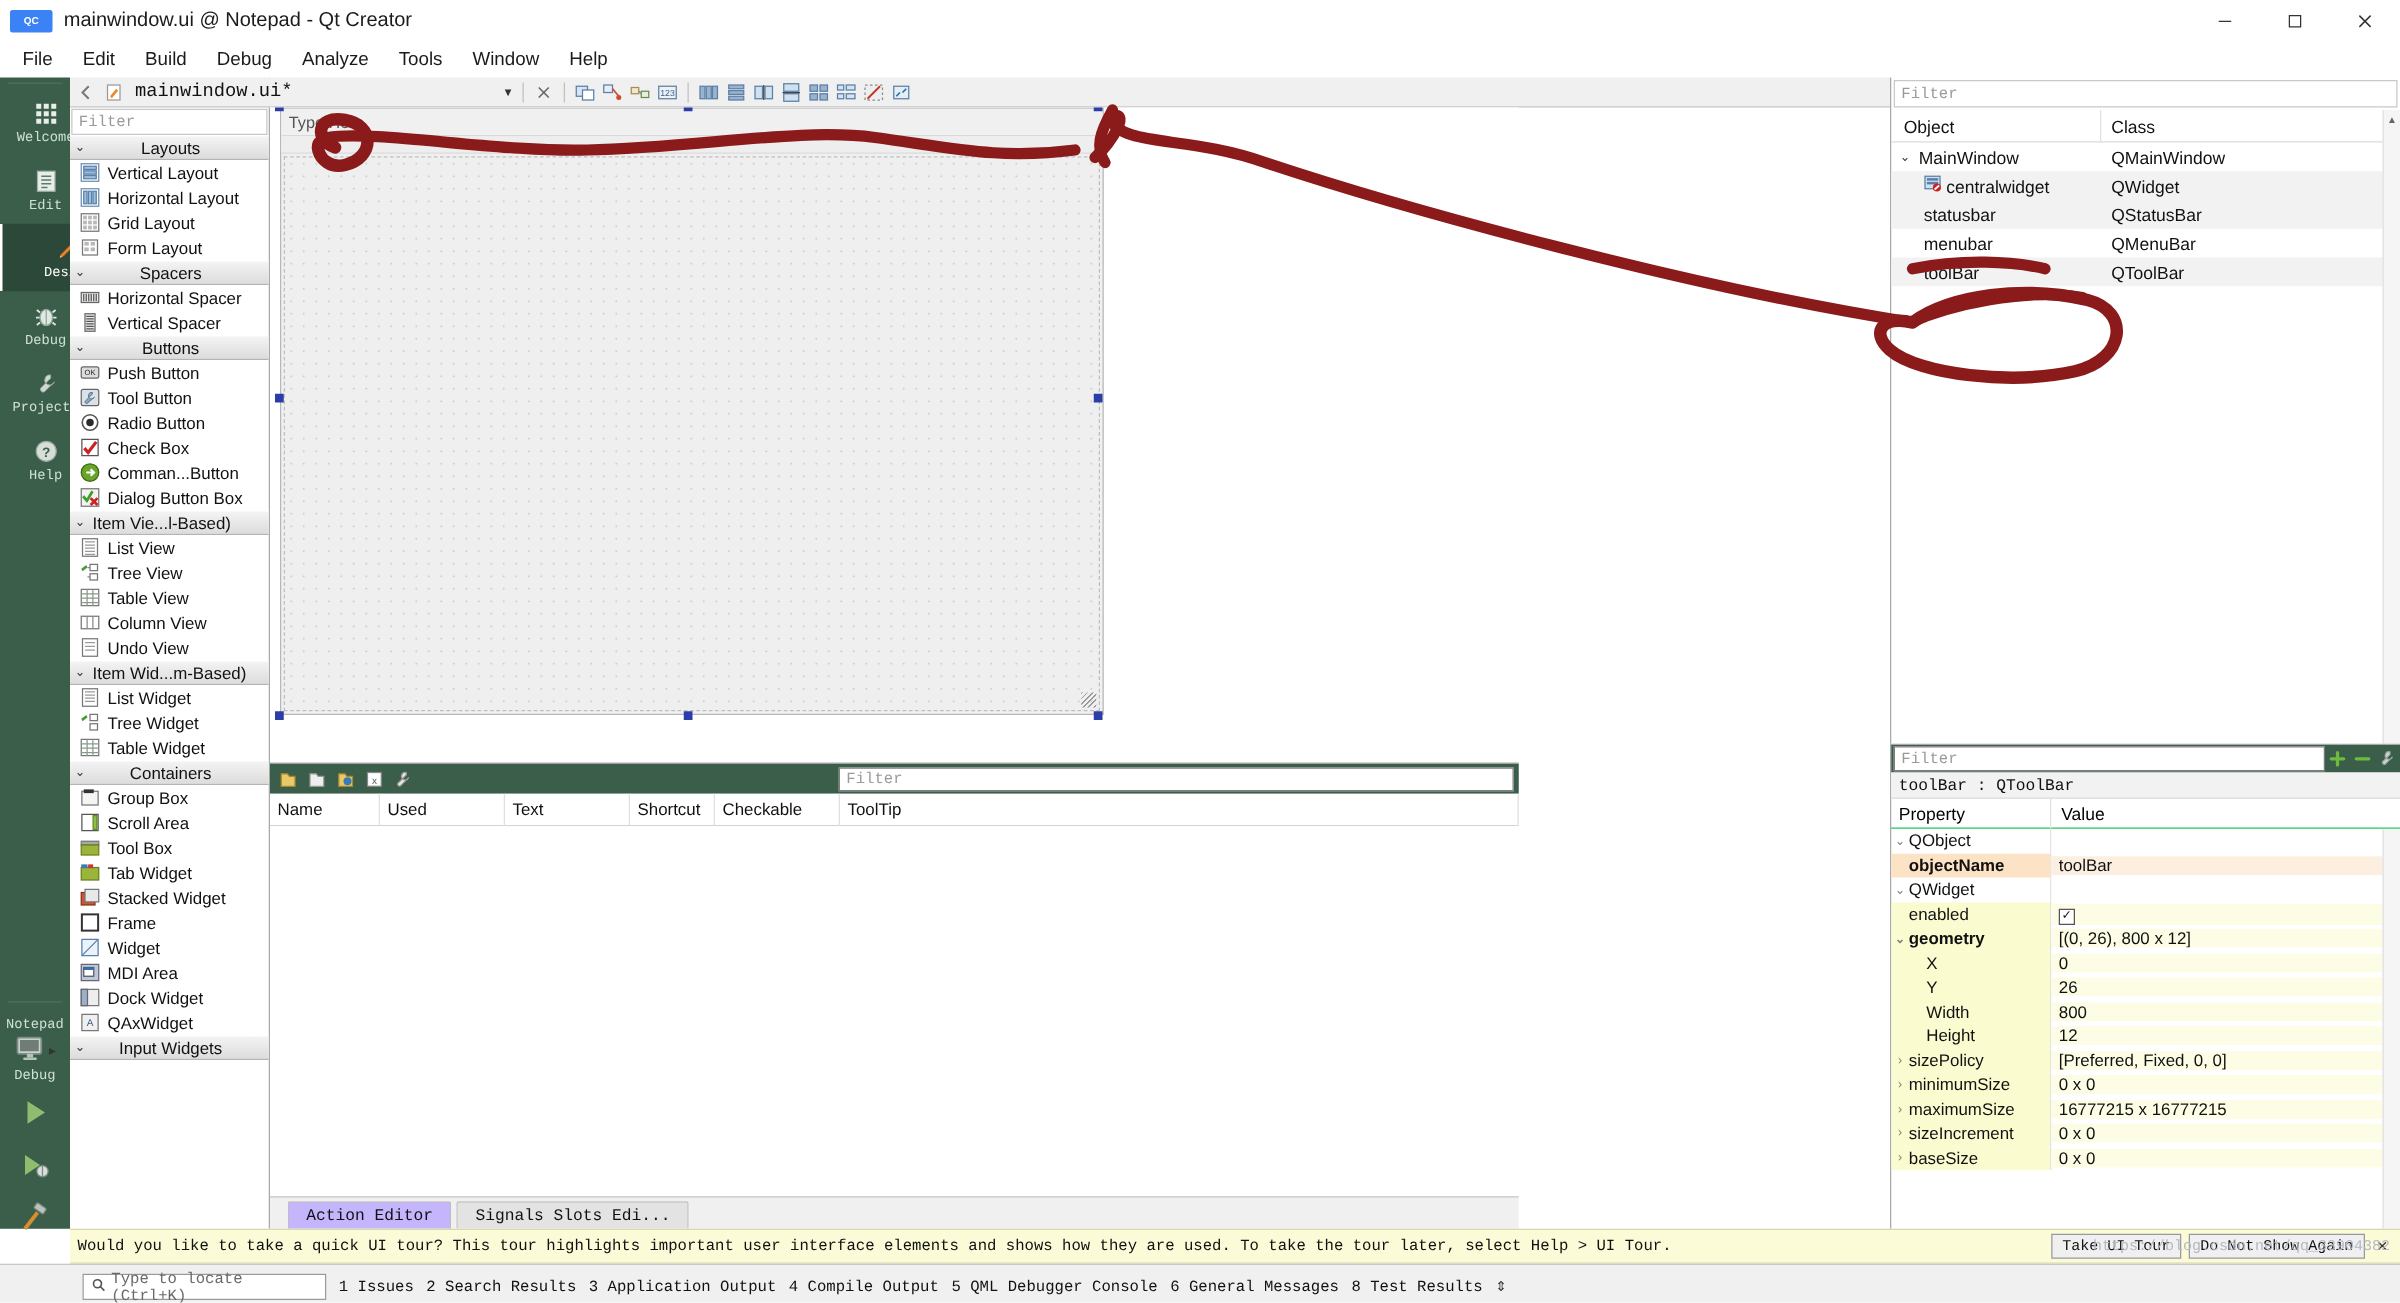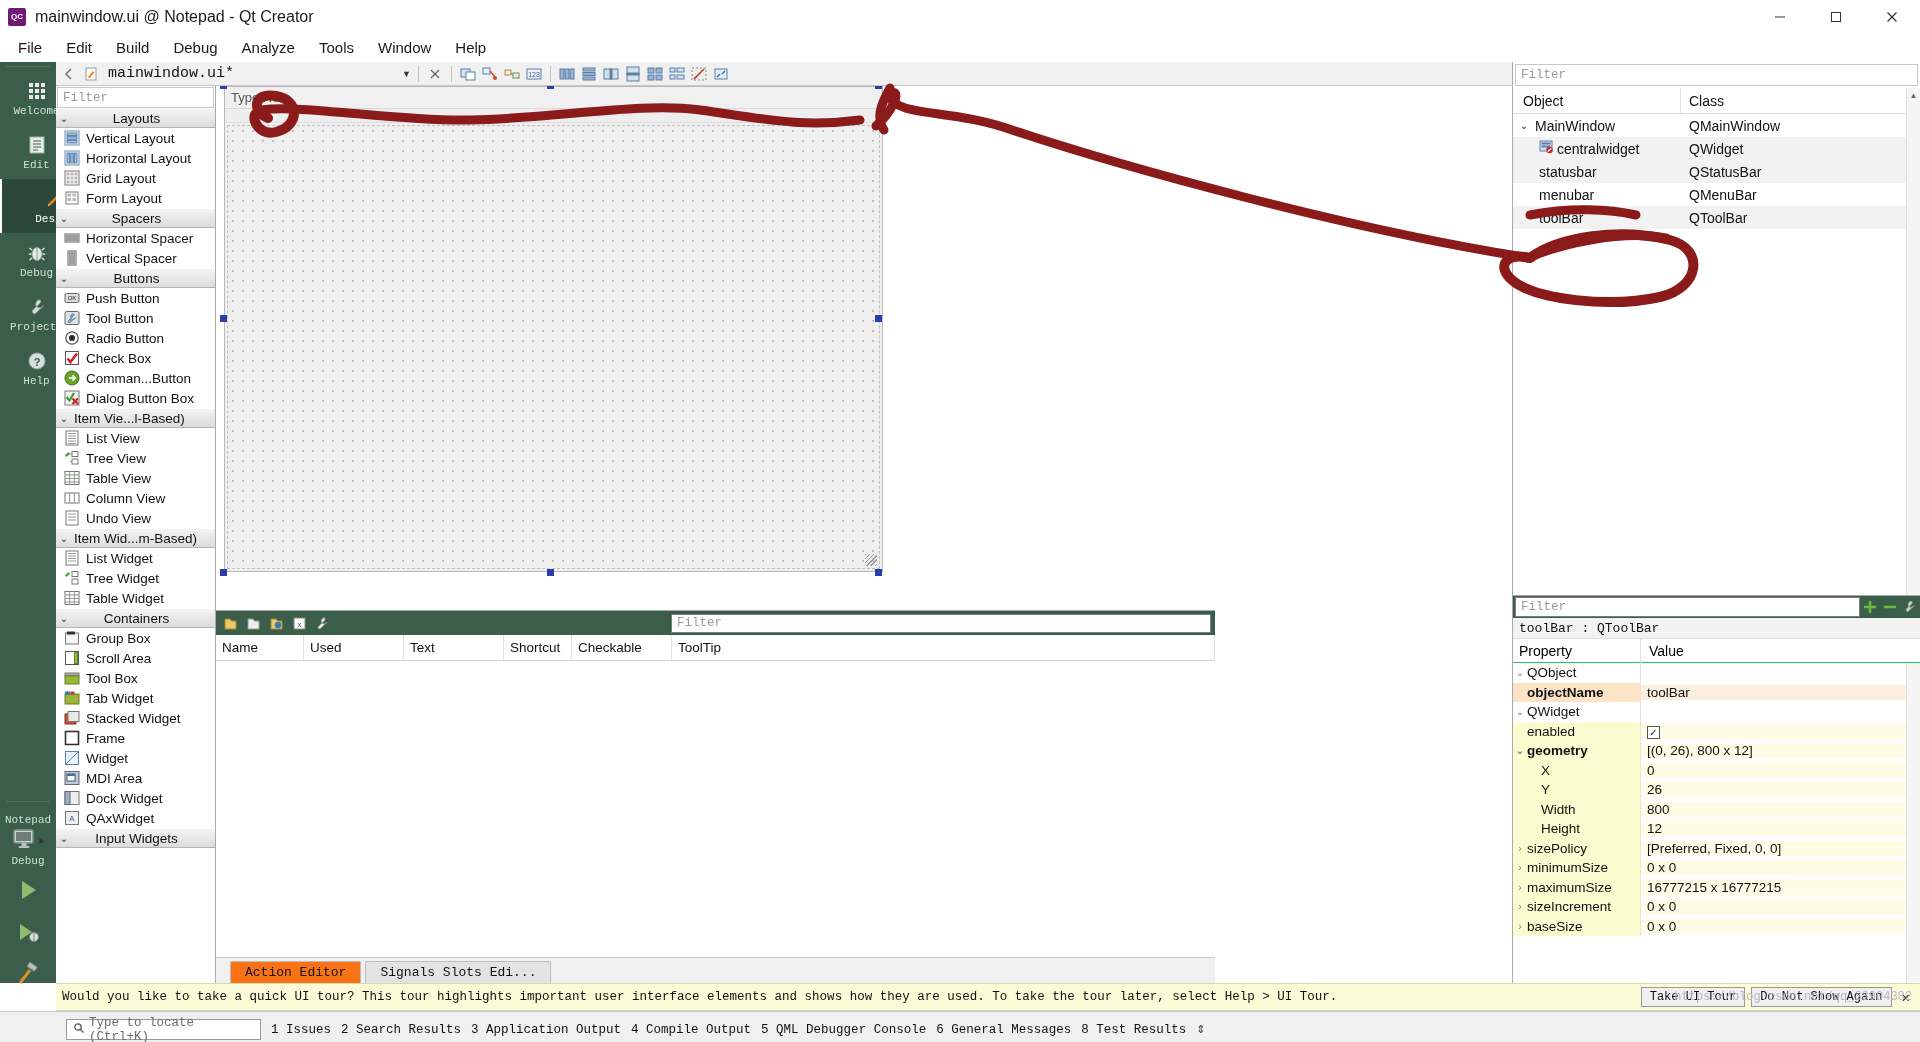--- a/index.html
+++ b/index.html
@@ -11,22 +11,22 @@
     background: #ffffff;
   }
   #app { position: relative; width: 1920px; height: 1042px; }
 
   
   .titlebar {
     position: absolute; top: 0; left: 0; width: 1920px; height: 33px;
     background: #ffffff; display: flex; align-items: center;
   }
   .titlebar .app-icon {
-    width: 18px; height: 18px; margin-left: 8px; margin-right: 9px;
-    background: #701a75; border-radius: 2px;
+    width: 34px; height: 18px; margin-left: 8px; margin-right: 9px;
+    background: #3b82f6; border-radius: 2px;
     color: #fff; font-size: 8px; font-weight: bold;
     display: flex; align-items: center; justify-content: center;
     font-family: "Liberation Sans", sans-serif;
   }
   .titlebar .title { font-size: 16px; color: #1b1b1b; }
   .win-controls { margin-left: auto; display: flex; height: 33px; }
   .win-btn {
     width: 56px; height: 33px; display: flex; align-items: center; justify-content: center;
     color: #333;
   }
@@ -162,21 +162,21 @@
   .ae-tabs {
     height: 26px; border-top: 1px solid #c8c8c8; background: #f0f0f0;
     display: flex; align-items: flex-end; padding-left: 14px; gap: 4px;
   }
   .ae-tab {
     height: 22px; padding: 0 14px; display: flex; align-items: center;
     font-family: "Liberation Mono", monospace; font-size: 13px; color: #111;
     border: 1px solid #bcbcbc; border-bottom: none; background: #e3e3e3;
     border-radius: 2px 2px 0 0;
   }
-  .ae-tab.active { background: #f97316; text-align: center; }
+  .ae-tab.active { background: #c4b5fd; text-align: center; }
 
   
   .objtree {
     position: absolute; top: 62px; left: 1512px; width: 408px; height: 533px;
     background: #ffffff; border-left: 1px solid #a9a9a9;
     display: flex; flex-direction: column;
   }
   .ot-filter {
     height: 22px; border: 1px solid #c8c8c8; margin: 2px; background: #fff;
     display: flex; align-items: center; padding-left: 5px;

